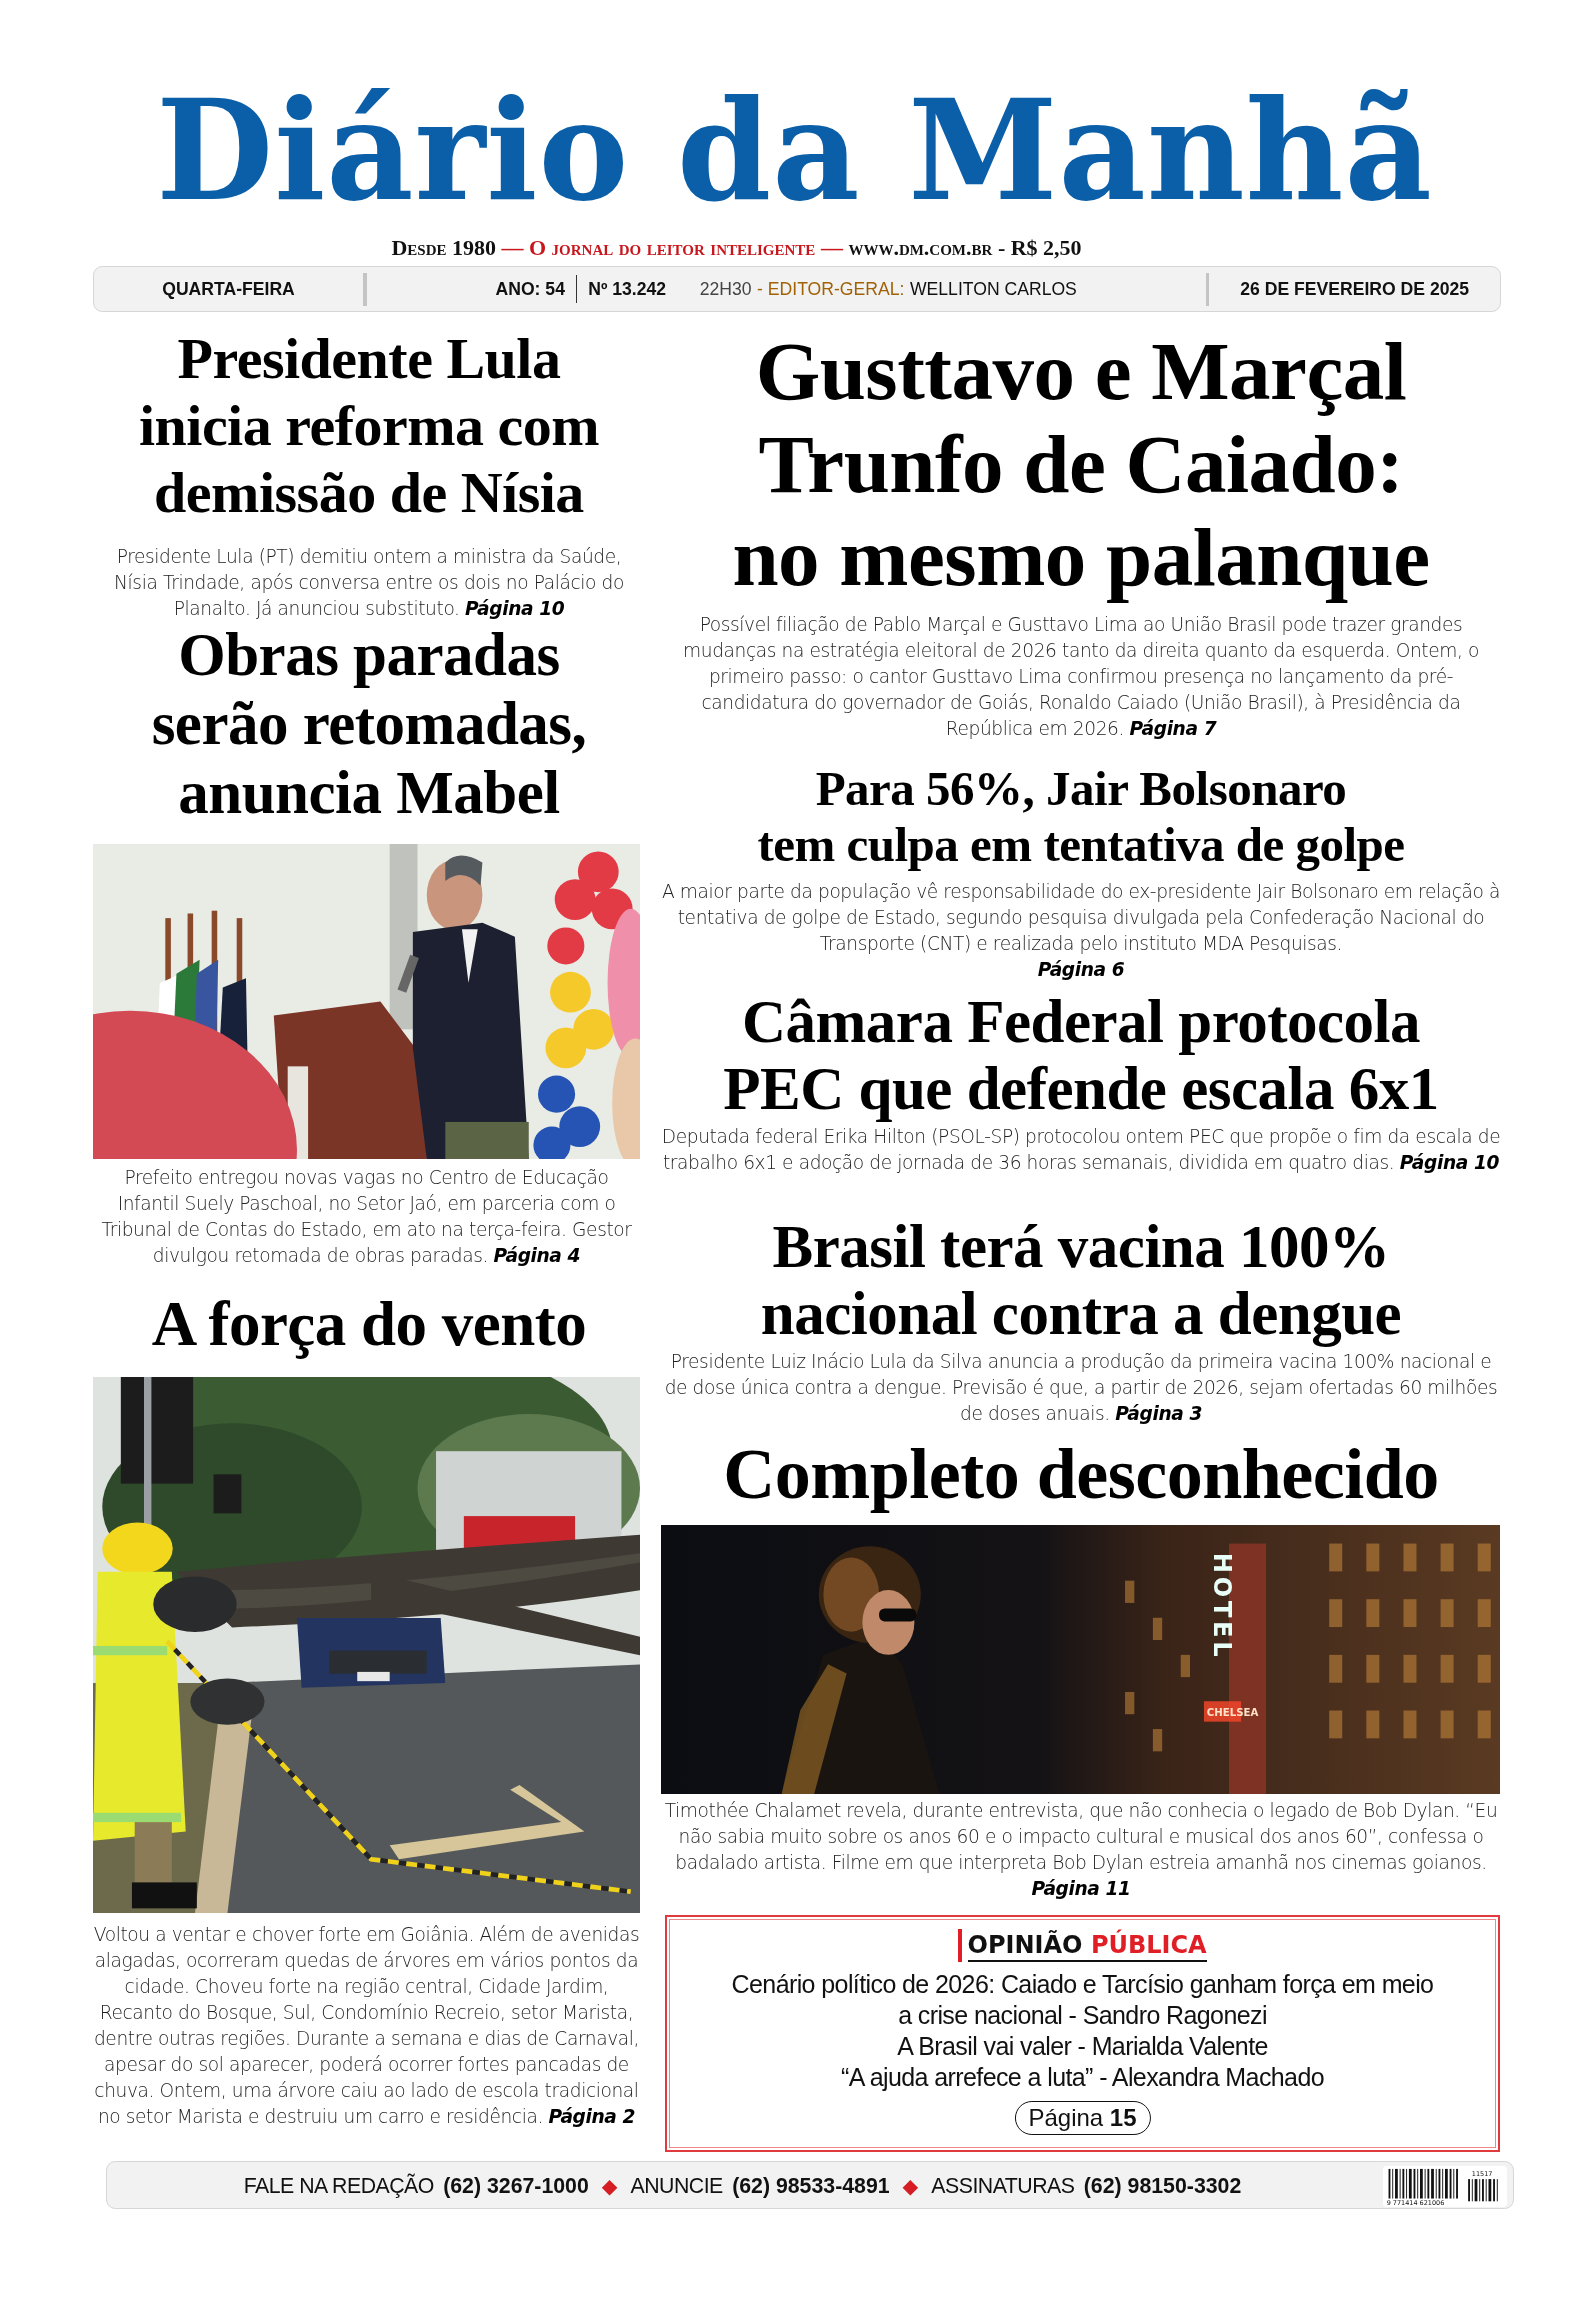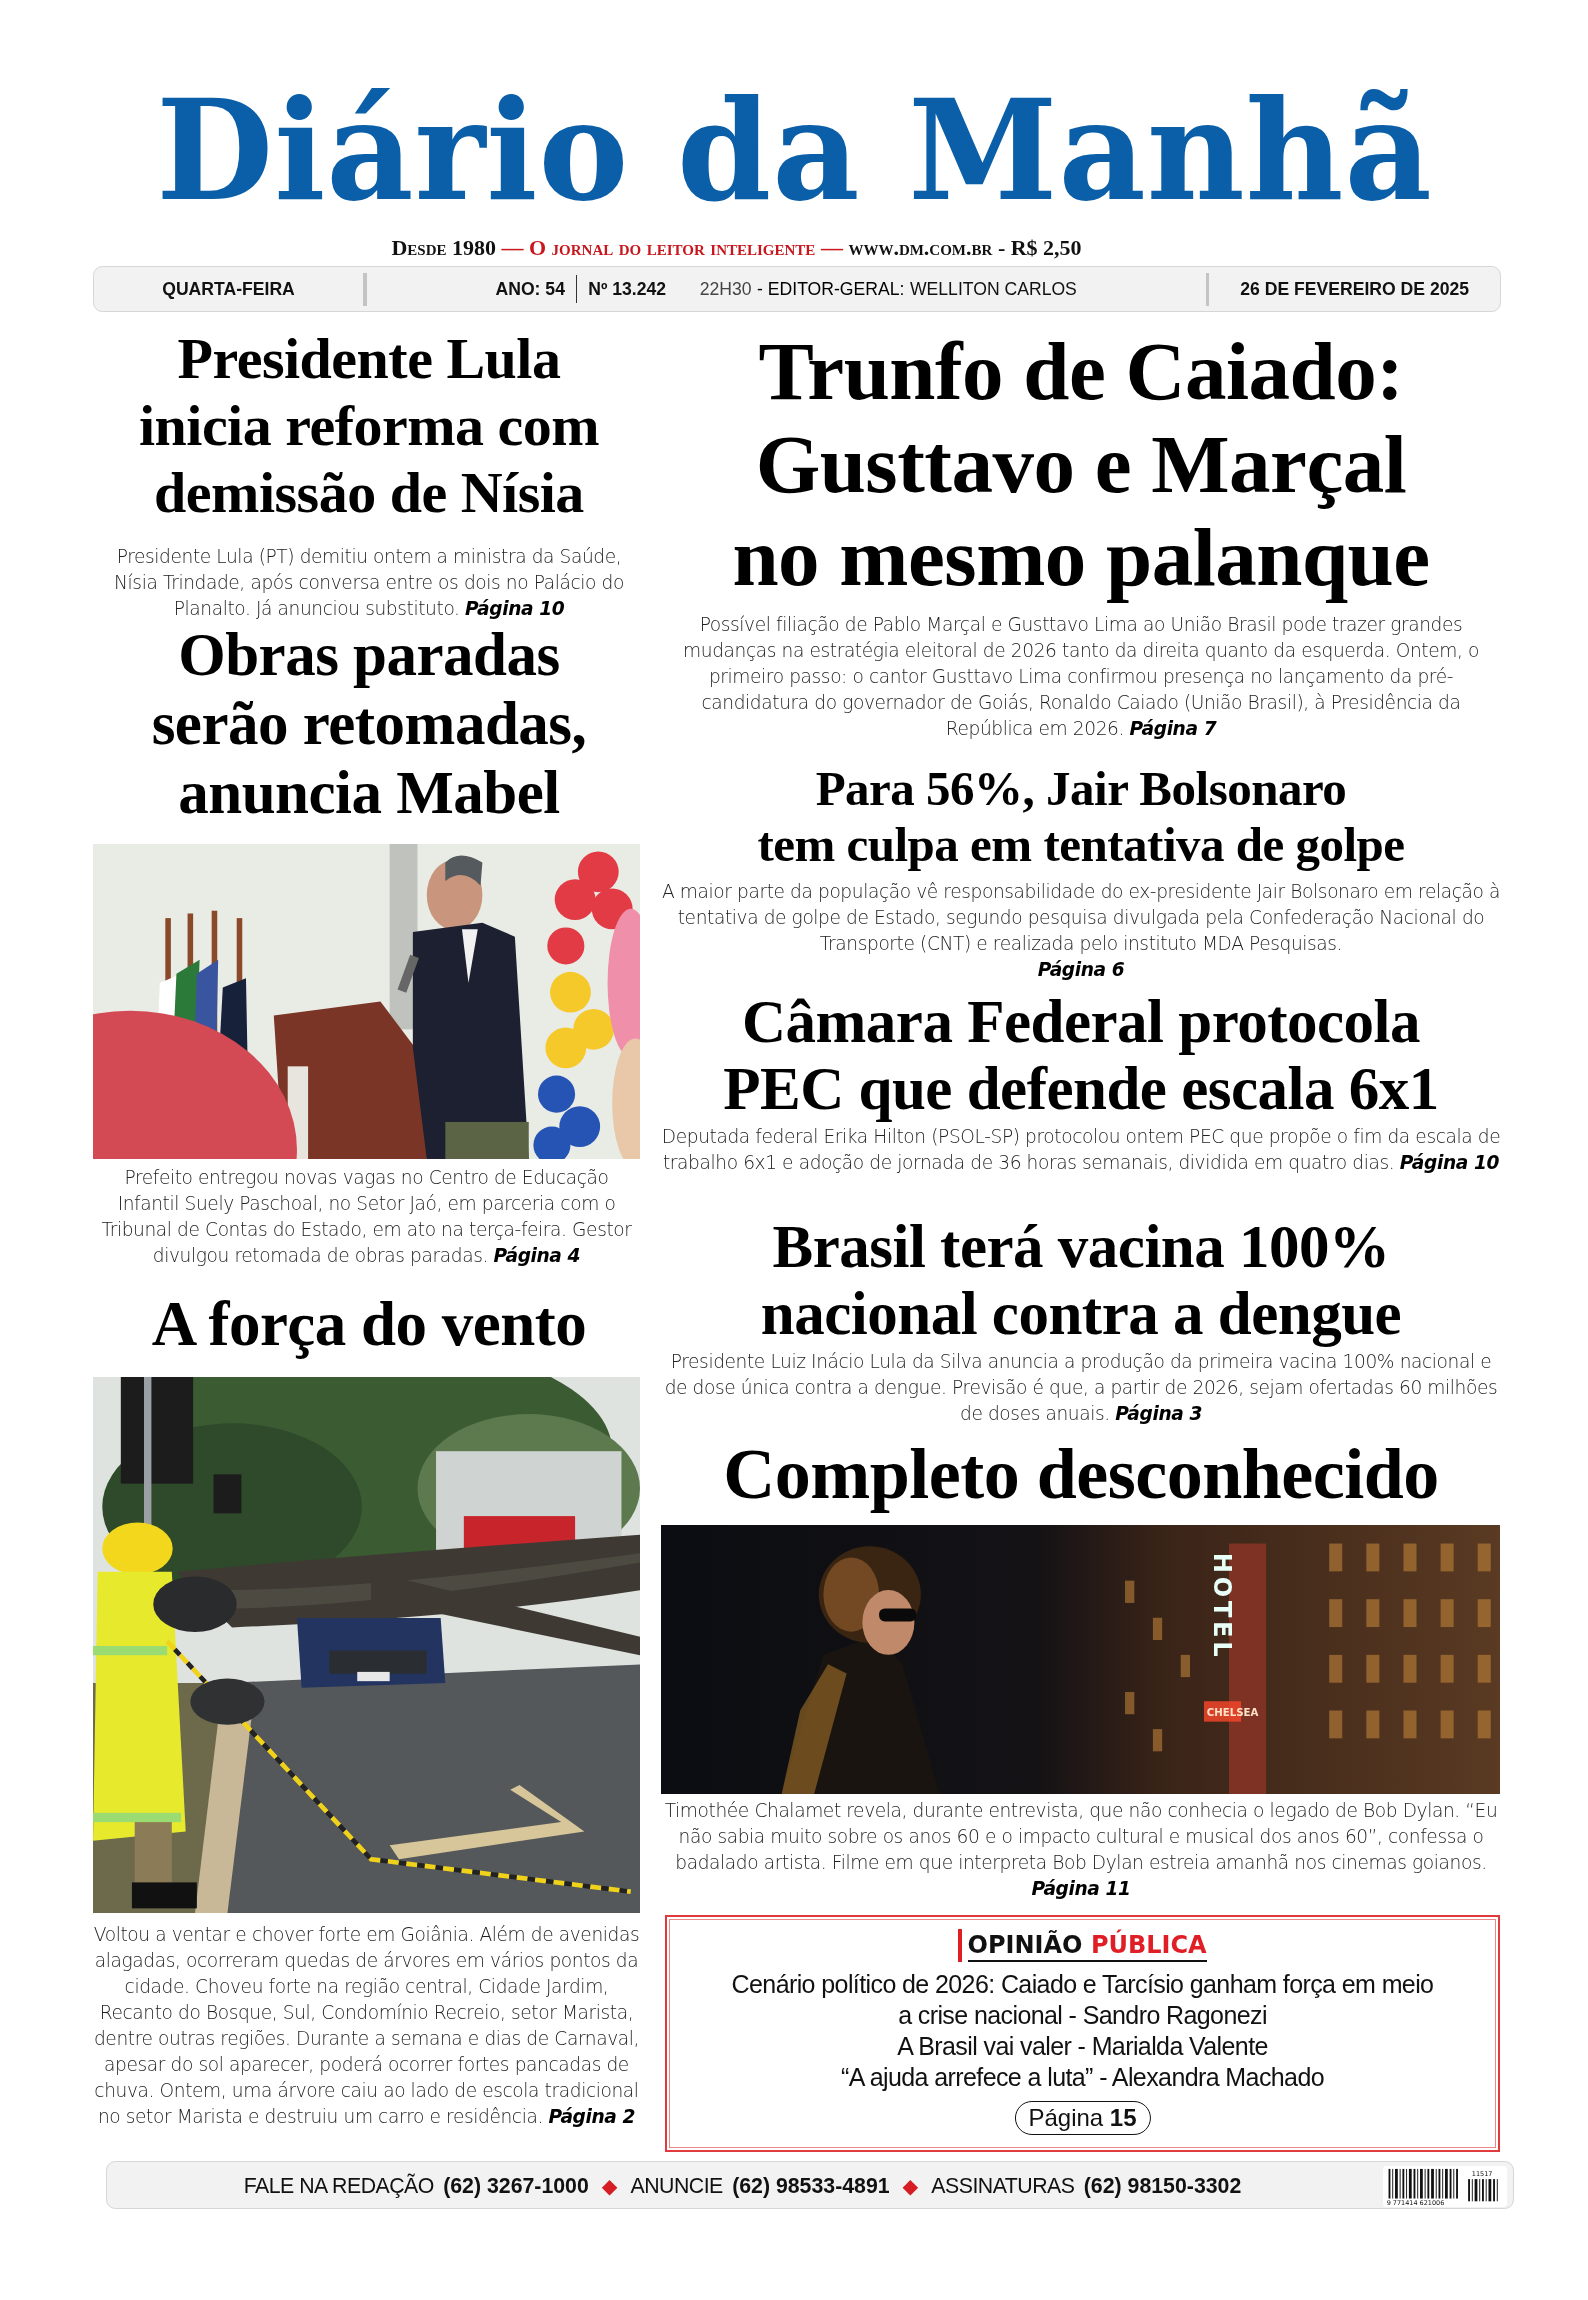--- a/index.html
+++ b/index.html
@@ -118,21 +118,21 @@
 </div>
 
 <div class="abs infobar">
   <div class="cell day">QUARTA-FEIRA</div>
   <div class="sep"></div>
   <div class="cell mid">
     <b>ANO: 54</b>
     <span class="thin"></span>
     <b>Nº 13.242</b>
     <span class="light">22H30</span>
-    <span style="color:#000000">- EDITOR-GERAL:</span>
+    <span style="color:#a16207">- EDITOR-GERAL:</span>
     <span>WELLITON  CARLOS</span>
   </div>
   <div class="sep"></div>
   <div class="cell date">26 DE FEVEREIRO DE 2025</div>
 </div>
 
 <div class="abs" style="left:93px; top:325px; width:552px;">
   <div class="hl" style="font-size:58px; line-height:67px;">
     <div>Presidente Lula</div>
     <div>inicia reforma com</div>
@@ -244,22 +244,22 @@
   </svg>
 </div>
 
 <div class="abs body" style="left:93px; top:1922px; width:547px;">
   <span>Voltou a ventar e chover forte em Goiânia. Além de avenidas alagadas, ocorreram quedas de árvores em vários pontos da cidade. Choveu forte na região central, Cidade Jardim, Recanto do Bosque, Sul, Condomínio Recreio, setor Marista, dentre outras regiões. Durante a semana e dias de Carnaval, apesar do sol aparecer, poderá ocorrer fortes pancadas de chuva. Ontem, uma árvore caiu ao lado de escola tradicional no setor Marista e destruiu um carro e residência.</span>
   <span class="pg">Página 2</span>
 </div>
 
 <div class="abs" style="left:659px; top:325px; width:844px;">
   <div class="hl" style="font-size:83px; line-height:93px;">
+    <div>Gusttavo e Marçal</div>
     <div>Trunfo de Caiado:</div>
-    <div>Gusttavo e Marçal</div>
     <div>no mesmo palanque</div>
   </div>
 </div>
 <div class="abs body" style="left:659px; top:612px; width:844px;">
   <span>Possível filiação de Pablo Marçal e Gusttavo Lima ao União Brasil pode trazer grandes mudanças na estratégia eleitoral de 2026 tanto da direita quanto da esquerda. Ontem, o primeiro passo: o cantor Gusttavo Lima confirmou presença no lançamento da pré-candidatura do governador de Goiás, Ronaldo Caiado (União Brasil), à Presidência da República em 2026.</span>
   <span class="pg">Página 7</span>
 </div>
 
 <div class="abs" style="left:659px; top:761px; width:844px;">
   <div class="hl" style="font-size:49px; line-height:56px;">

